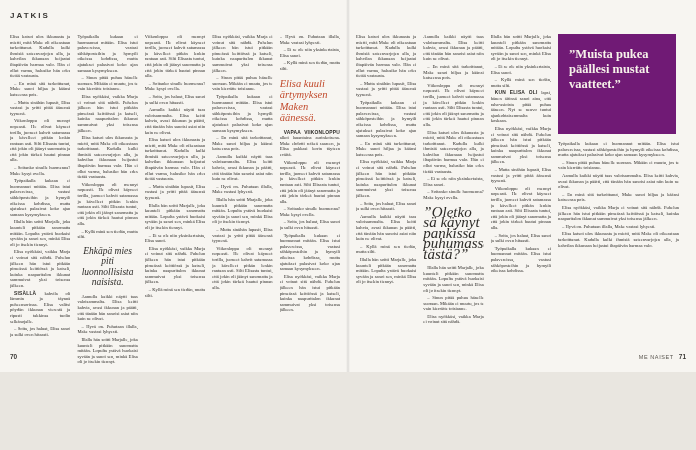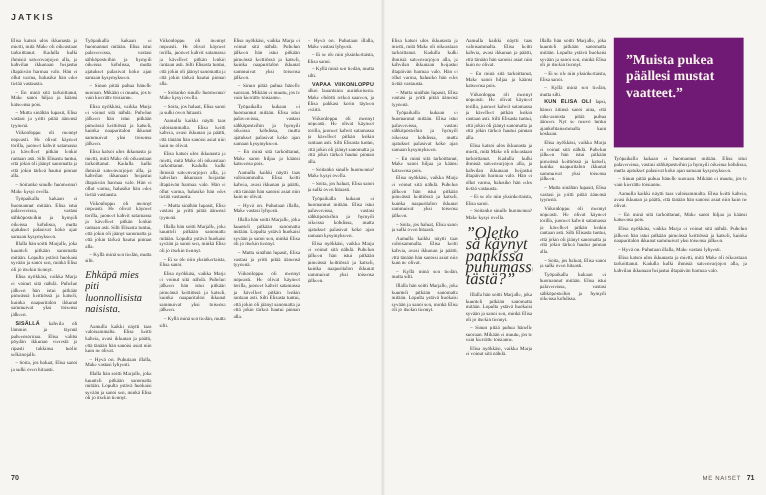--- a/index.html
+++ b/index.html
@@ -1,34 +1,34 @@
 <!DOCTYPE html>
 <html><head>
 <meta charset="utf-8">
 <style>
   html,body{margin:0;padding:0;background:#e9e6e0;}
-  .spread{position:relative;width:696px;height:450px;background:#f7f5f1;overflow:hidden;
+  .spread{position:relative;width:696px;height:372px;background:#f7f5f1;overflow:hidden;
           font-family:"Liberation Serif",serif;color:#2e2c29;display:flex;}
   .gutter{position:absolute;left:346px;top:0;width:4px;height:100%;
           background:linear-gradient(90deg,rgba(0,0,0,0),rgba(0,0,0,.10),rgba(0,0,0,0));}
   .page{position:relative;flex:1;padding:34px 8px 28px 10px;box-sizing:border-box;}
   .page-right{padding:34px 10px 28px 8px;}
   .kicker{position:absolute;top:11px;left:10px;font-family:"Liberation Sans",sans-serif;
           font-size:8px;font-weight:bold;letter-spacing:2px;color:#3a3835;}
   .cols{display:flex;gap:7px;height:382px;overflow:hidden;}
   .cols>*{flex:1;min-width:0;}
   .colgroup{flex:2.12;display:flex;flex-direction:column;}
   .col{overflow:hidden;text-align:justify;font-size:4.6px;line-height:5.6px;}
   .col p{margin:0 0 2px;text-indent:4px;}
   .col p:first-child{text-indent:0;}
   .lead{font-family:"Liberation Sans",sans-serif;font-weight:bold;font-size:4.9px;letter-spacing:.2px;}
   p.pq-orange{font-style:italic;font-size:10.5px;line-height:11.5px;color:#c24a2c;
               text-align:left;text-indent:0 !important;margin:6px 0;}
   p.pq-italic{font-style:italic;font-size:9.5px;line-height:10.5px;color:#2e2c29;
-              text-align:left;text-indent:0 !important;margin:6px 0;}
+              text-align:center;text-indent:0 !important;margin:6px 0;}
   p.pq-quote{font-style:italic;font-size:15px;line-height:10.5px;color:#2e2c29;
              text-align:left;text-indent:0 !important;margin:6px 0;}
   .blackbox{background:#701a75;color:#f6f2ea;height:100px;box-sizing:border-box;
             padding:13px 11px;margin:0 10px 7px 0;font-weight:bold;
             font-size:12.5px;line-height:15px;}
   .sub{flex:1;display:flex;gap:7px;min-height:0;}
   .stack{flex:1;display:flex;flex-direction:column;min-width:0;}
   .col.short{flex:0 0 auto;height:56px;margin-bottom:6px;}
   .footer{position:absolute;bottom:12px;font-family:"Liberation Sans",sans-serif;
           font-size:5.5px;color:#5a5650;letter-spacing:.6px;display:flex;gap:5px;
@@ -90,20 +90,21 @@
           <p>Aamulla kaikki näytti taas valoisammalta. Elisa keitti kahvia, avasi ikkunan ja päätti, että tänään hän sanoisi asiat niin kuin ne olivat.</p>
           <p>– Hyvä on. Puhutaan illalla, Make vastasi lyhyesti.</p>
           <p>Illalla hän soitti Marjalle, joka kuunteli pitkään sanomatta mitään. Lopulta ystävä huokaisi syvään ja sanoi sen, minkä Elisa oli jo itsekin tiennyt.</p>
           <p>– Mutta sinähän lupasit, Elisa vastasi ja yritti pitää äänensä tyynenä.</p>
           <p>Viikonloppu oli mennyt nopeasti. He olivat käyneet torilla, juoneet kahvit satamassa ja kävelleet pitkän lenkin rantaan asti. Silti Elisasta tuntui, että jokin oli jäänyt sanomatta ja että jokin tärkeä hautui pinnan alla.</p>
         </div>
       <div class="col">
           <p>– Hyvä on. Puhutaan illalla, Make vastasi lyhyesti.</p>
           <p>– Ei se ole niin yksinkertaista, Elisa sanoi.</p>
           <p>– Kyllä minä sen tiedän, mutta silti.</p>
+          <p class="pq-orange">Elisa kuuli ärtymyksen Maken äänessä.</p>
           <p><span class="lead">VAPAA VIIKONLOPPU </span>alkoi lauantaina aurinkoisena. Make ehdotti retkeä saareen, ja Elisa pakkasi korin täyteen eväitä.</p>
           <p>Viikonloppu oli mennyt nopeasti. He olivat käyneet torilla, juoneet kahvit satamassa ja kävelleet pitkän lenkin rantaan asti. Silti Elisasta tuntui, että jokin oli jäänyt sanomatta ja että jokin tärkeä hautui pinnan alla.</p>
           <p>– Soitanko sinulle huomenna? Make kysyi ovella.</p>
           <p>– Soita, jos haluat, Elisa sanoi ja sulki oven hitaasti.</p>
           <p>Työpaikalla kukaan ei huomannut mitään. Elisa istui palavereissa, vastasi sähköposteihin ja hymyili oikeissa kohdissa, mutta ajatukset palasivat koko ajan samaan kysymykseen.</p>
           <p>Elisa nyökkäsi, vaikka Marja ei voinut sitä nähdä. Puhelun jälkeen hän istui pitkään pimeässä keittiössä ja katseli, kuinka naapuritalon ikkunat sammuivat yksi toisensa jälkeen.</p>
         </div>
     </div>
     <div class="footer footer-left">
       <span class="pagenum">70</span>

